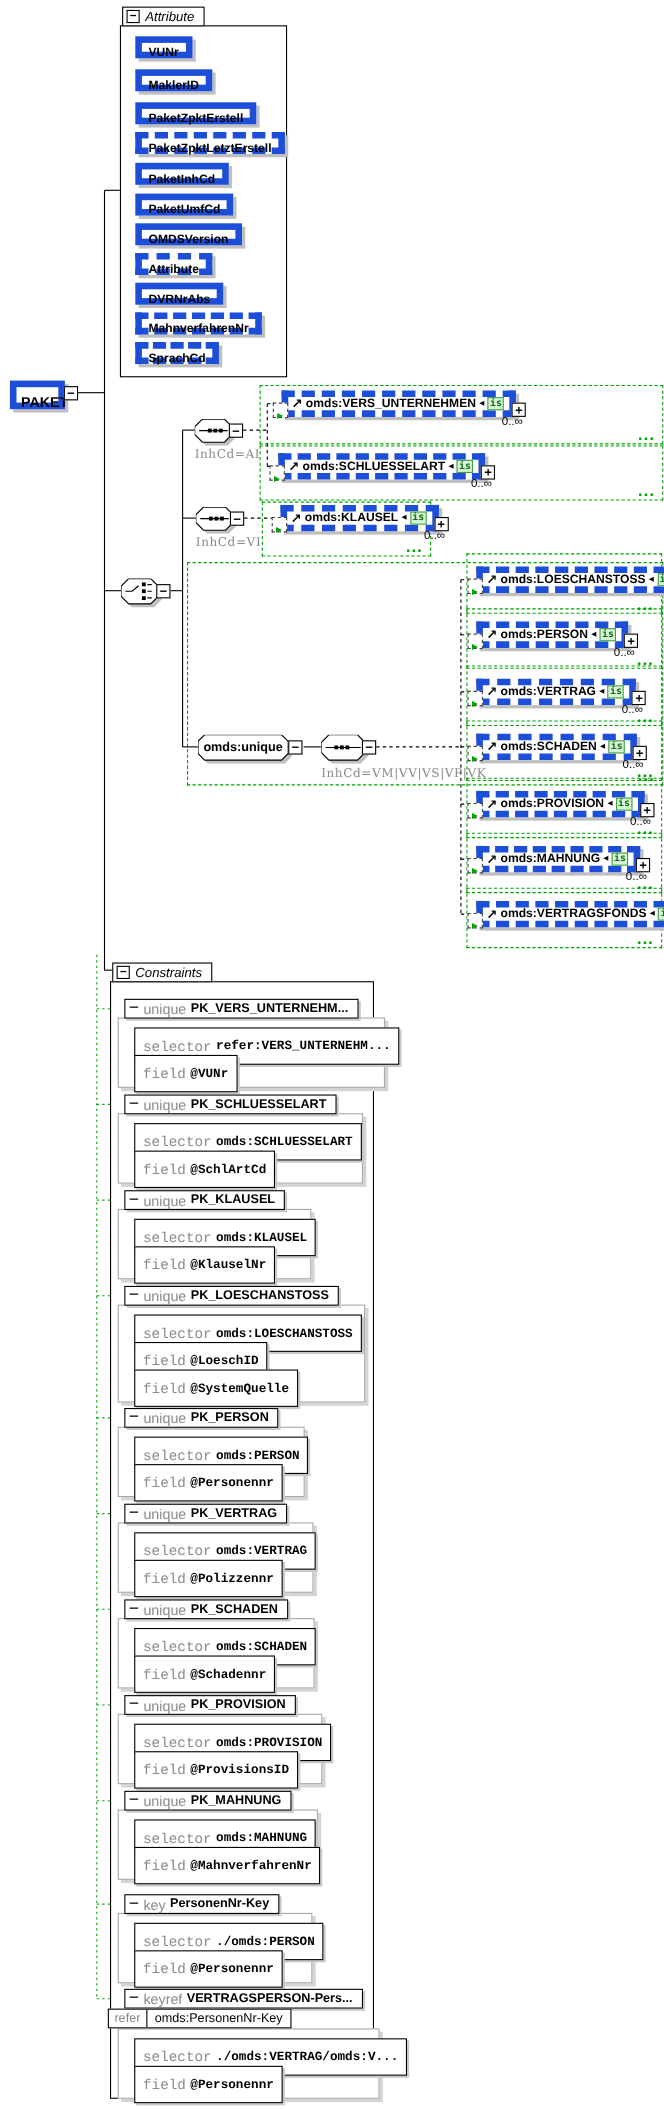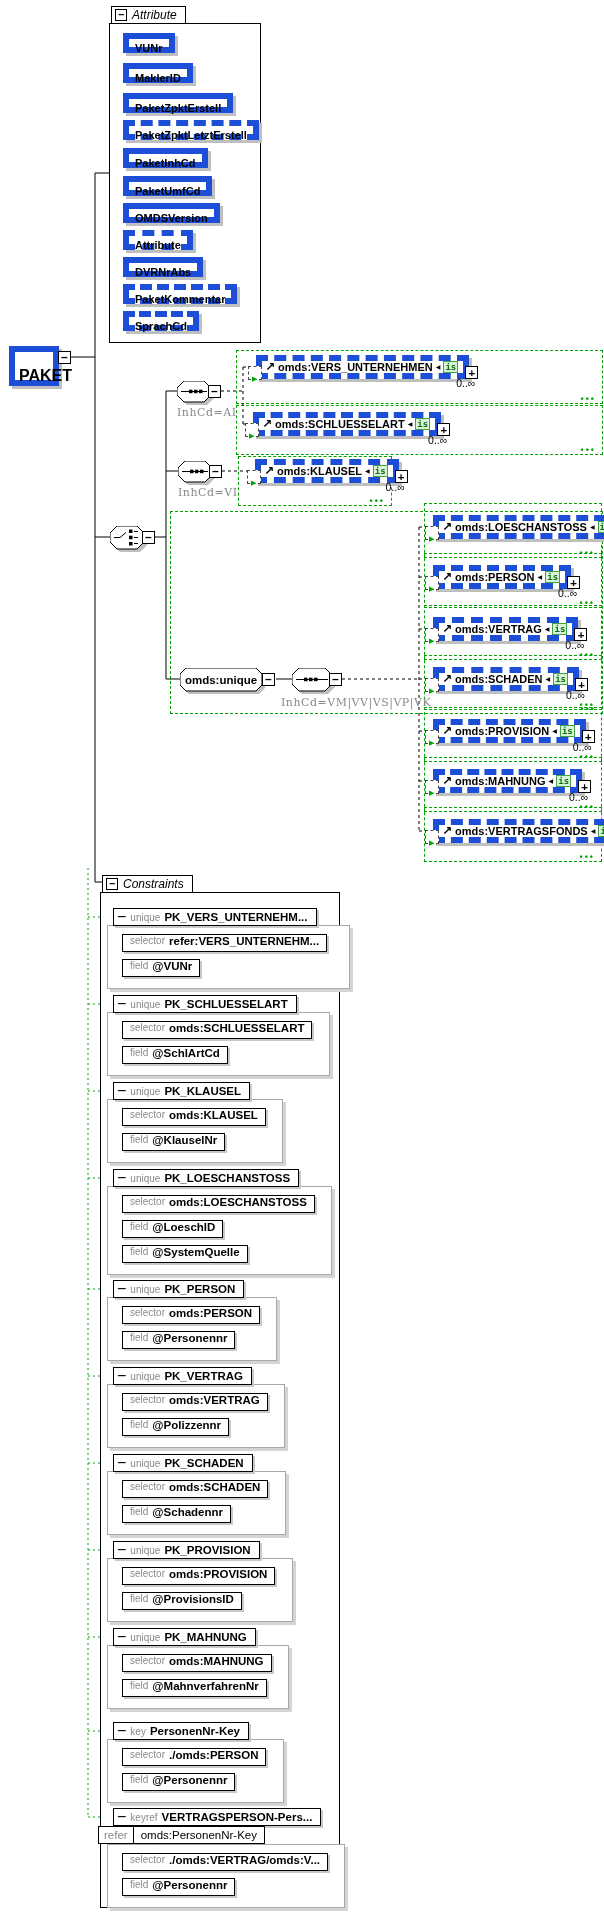--- a/index.html
+++ b/index.html
@@ -3,21 +3,21 @@
 <meta charset="utf-8">
 <style>
   html,body{margin:0;padding:0;background:#fff;}
   #canvas{position:relative;width:604px;height:1917px;background:#fff;
           font-family:"Liberation Sans","DejaVu Sans",sans-serif;overflow:hidden;}
   svg.lines{position:absolute;left:0;top:0;z-index:2;}
   .box{position:absolute;background:#fff;border:6px solid #1d4ed8;
        box-shadow:3px 3px 0 #bfbfbf;white-space:nowrap;z-index:3;box-sizing:border-box;}
   .attr-item{height:20px;line-height:18px;padding:0 6px;font-weight:bold;font-size:11px;}
   .dashed{border-style:dashed;}
-  .root-el{height:26px;line-height:20px;padding:14px 4px;font-weight:bold;font-size:16px;text-align:center;}
+  .root-el{height:26px;line-height:20px;padding:4px 4px;font-weight:bold;font-size:13px;text-align:center;}
   .toggle{position:absolute;width:13px;height:13px;background:#fff;border:1px solid #000;
           font:bold 11px/11px "DejaVu Sans Mono",monospace;text-align:center;z-index:6;box-sizing:border-box;}
   .elem-ref{height:24px;display:flex;align-items:center;gap:3px;padding:0 5px 0 3px;
             font-weight:bold;font-size:11px;}
   .ref-arrow{font-size:12px;font-weight:bold;line-height:10px;}
   .is-arrow{font-size:6px;line-height:6px;}
   .is-badge{display:inline-block;width:15px;height:12px;border:1px solid #44a044;background:#d8f3d8;
             color:#157015;font:bold 9px/11px "DejaVu Sans Mono",monospace;text-align:center;box-sizing:border-box;}
   .occurs{position:absolute;right:-12px;bottom:-16px;font-size:10.5px;font-weight:normal;color:#000;z-index:4;}
   .refsq{position:absolute;left:-14px;top:5px;width:12px;height:12px;border:1px dashed #444;background:#fff;z-index:1;}
@@ -28,25 +28,25 @@
   .tab{position:absolute;height:18px;border:1px solid #000;background:#fff;display:flex;align-items:center;
        gap:5px;padding:0 8px 0 3px;z-index:4;box-sizing:border-box;}
   .tab .t-toggle{position:relative;width:12px;height:12px;border:1px solid #000;
        font:bold 10px/10px "DejaVu Sans Mono",monospace;text-align:center;background:#fff;box-sizing:border-box;}
   .tab .t-label{font-style:italic;font-size:12px;}
   .cond{position:absolute;font-family:"DejaVu Serif",serif;font-size:11px;color:#8a8a8a;
         letter-spacing:.5px;white-space:nowrap;z-index:3;}
   .comp{position:absolute;z-index:3;}
   .c-header{position:absolute;height:18px;border:1px solid #000;background:#fff;display:flex;align-items:center;
             gap:4px;padding:0 8px 0 3px;white-space:nowrap;z-index:5;box-shadow:2px 2px 0 #c9c9c9;box-sizing:border-box;}
-  .c-kind{color:#8a8a8a;font-size:10px;}
+  .c-kind{color:#8a8a8a;font-size:13px;}
   .c-name{font-weight:bold;font-size:11.5px;}
   .c-body{position:absolute;border:1px solid #a8a8a8;background:#fff;box-shadow:3px 3px 0 #d4d4d4;z-index:3;box-sizing:border-box;}
-  .c-row{position:absolute;height:18px;border:1px solid #000;background:#fff;display:flex;align-items:flex-start;
-         gap:4px;padding:0 7px;white-space:nowrap;box-shadow:2px 2px 0 #c9c9c9;z-index:4;box-sizing:border-box;}
+  .c-row{position:absolute;height:18px;border:1px solid #000;background:#fff;display:flex;align-items:center;
+         gap:4px;padding:16px 7px;white-space:nowrap;box-shadow:2px 2px 0 #c9c9c9;z-index:4;box-sizing:border-box;font-family:Liberation Mono, monospace;}
   .c-refer{position:absolute;height:18px;border:1px solid #000;background:#fff;display:flex;align-items:center;
          white-space:nowrap;z-index:5;box-sizing:border-box;}
   .c-refer .rlabel{color:#8a8a8a;font-size:11.5px;padding:0 5px;border-right:1px solid #000;height:16px;line-height:16px;}
   .c-refer .rval{font-size:11.5px;padding:0 7px;}
   .bestand-label{position:absolute;font-weight:bold;font-size:11.5px;z-index:4;
                  display:flex;align-items:center;justify-content:center;}
 </style>
 </head>
 <body>
 
@@ -130,21 +130,21 @@
     </div>
     <div class="box attr-item" style="left: 123px; top: 33px; position: absolute;">VUNr</div>
     <div class="box attr-item" style="left: 123px; top: 63px; position: absolute;">MaklerID</div>
     <div class="box attr-item" style="left: 123px; top: 93px; position: absolute;">PaketZpktErstell</div>
     <div class="box attr-item dashed" style="left: 123px; top: 120px; position: absolute;">PaketZpktLetztErstell</div>
     <div class="box attr-item" style="left: 123px; top: 148px; position: absolute;">PaketInhCd</div>
     <div class="box attr-item" style="left: 123px; top: 176px; position: absolute;">PaketUmfCd</div>
     <div class="box attr-item" style="left: 123px; top: 203px; position: absolute;">OMDSVersion</div>
     <div class="box attr-item dashed" style="left: 123px; top: 230px; position: absolute;">Attribute</div>
     <div class="box attr-item" style="left: 123px; top: 257px; position: absolute;">DVRNrAbs</div>
-    <div class="box attr-item dashed" style="left: 123px; top: 284px; position: absolute;">PaketKommentar</div>
+    <div class="box attr-item dashed" style="left: 123px; top: 284px; position: absolute;">MahnverfahrenNr</div>
     <div class="box attr-item dashed" style="left: 123px; top: 311px; position: absolute;">SprachCd</div>
     <div class="box root-el" style="left: 9px; top: 346px; position: absolute; width: 50px;">PAKET</div>
     <div class="toggle" style="left: 58px; top: 351px; position: absolute;">−</div>
     <div class="comp" style="left: 110px; top: 526px; position: absolute;"><svg width="38" height="27">
         <polygon points="10,3 30,3 37,10 37,19 30,26 10,26 3,19 3,10" fill="#bfbfbf"></polygon>
         <polygon points="7,0 27,0 34,7 34,16 27,23 7,23 0,16 0,7" fill="#fff" stroke="#000" stroke-width="1"></polygon>
         <line x1="4" y1="11.5" x2="10" y2="11.5" stroke="#000" stroke-width="1"></line>
         <line x1="10" y1="11.5" x2="16" y2="6.5" stroke="#000" stroke-width="1"></line>
         <rect x="19" y="3.5" width="3.5" height="3.5" fill="#000"></rect>
         <rect x="19" y="9.7" width="3.5" height="3.5" fill="#000"></rect>
@@ -176,21 +176,21 @@
         <polygon points="10,3 36,3 43,10 43,19 36,26 10,26 3,19 3,10" fill="#bfbfbf"></polygon>
         <polygon points="7,0 33,0 40,7 40,16 33,23 7,23 0,16 0,7" fill="#fff" stroke="#000" stroke-width="1"></polygon>
         <line x1="4" y1="11.5" x2="36" y2="11.5" stroke="#000" stroke-width="1"></line>
         <rect x="12" y="9.7" width="3.5" height="3.5" fill="#000"></rect>
         <rect x="17" y="9.7" width="3.5" height="3.5" fill="#000"></rect>
         <rect x="22" y="9.7" width="3.5" height="3.5" fill="#000"></rect>
       </svg></div>
     <div class="toggle" style="left: 329px; top: 673px; position: absolute;">−</div>
     <div class="cond" style="left: 177px; top: 406px; position: absolute;">InhCd=AI</div>
     <div class="cond" style="left: 178px; top: 486px; position: absolute;">InhCd=VI</div>
-    <div class="cond" style="left: 281px; top: 696px; position: absolute;">InhCd=VM|VV|VS|VP|VK</div>
+    <div class="cond" style="left: 292px; top: 696px; position: absolute;">InhCd=VM|VV|VS|VP|VK</div>
     <div class="comp" style="left: 180px; top: 668px; position: absolute;"><svg width="86" height="27">
         <polygon points="9,3 79,3 85,9 85,20 79,26 9,26 3,20 3,9" fill="#bfbfbf"></polygon>
         <polygon points="6,0 76,0 82,6 82,17 76,23 6,23 0,17 0,6" fill="#fff" stroke="#000"></polygon>
       </svg></div>
     <div class="bestand-label" style="left: 180px; top: 668px; position: absolute; width: 82px; height: 23px;">omds:unique</div>
     <div class="toggle" style="left: 262px; top: 673px; position: absolute;">−</div>
     <div class="box dashed elem-ref" style="left: 256px; top: 355px; position: absolute;">
       <span class="refsq"></span>
       <span class="g-arrow" style="color: rgb(0, 163, 0);">▶</span>
       <span class="ref-arrow">↗</span>

